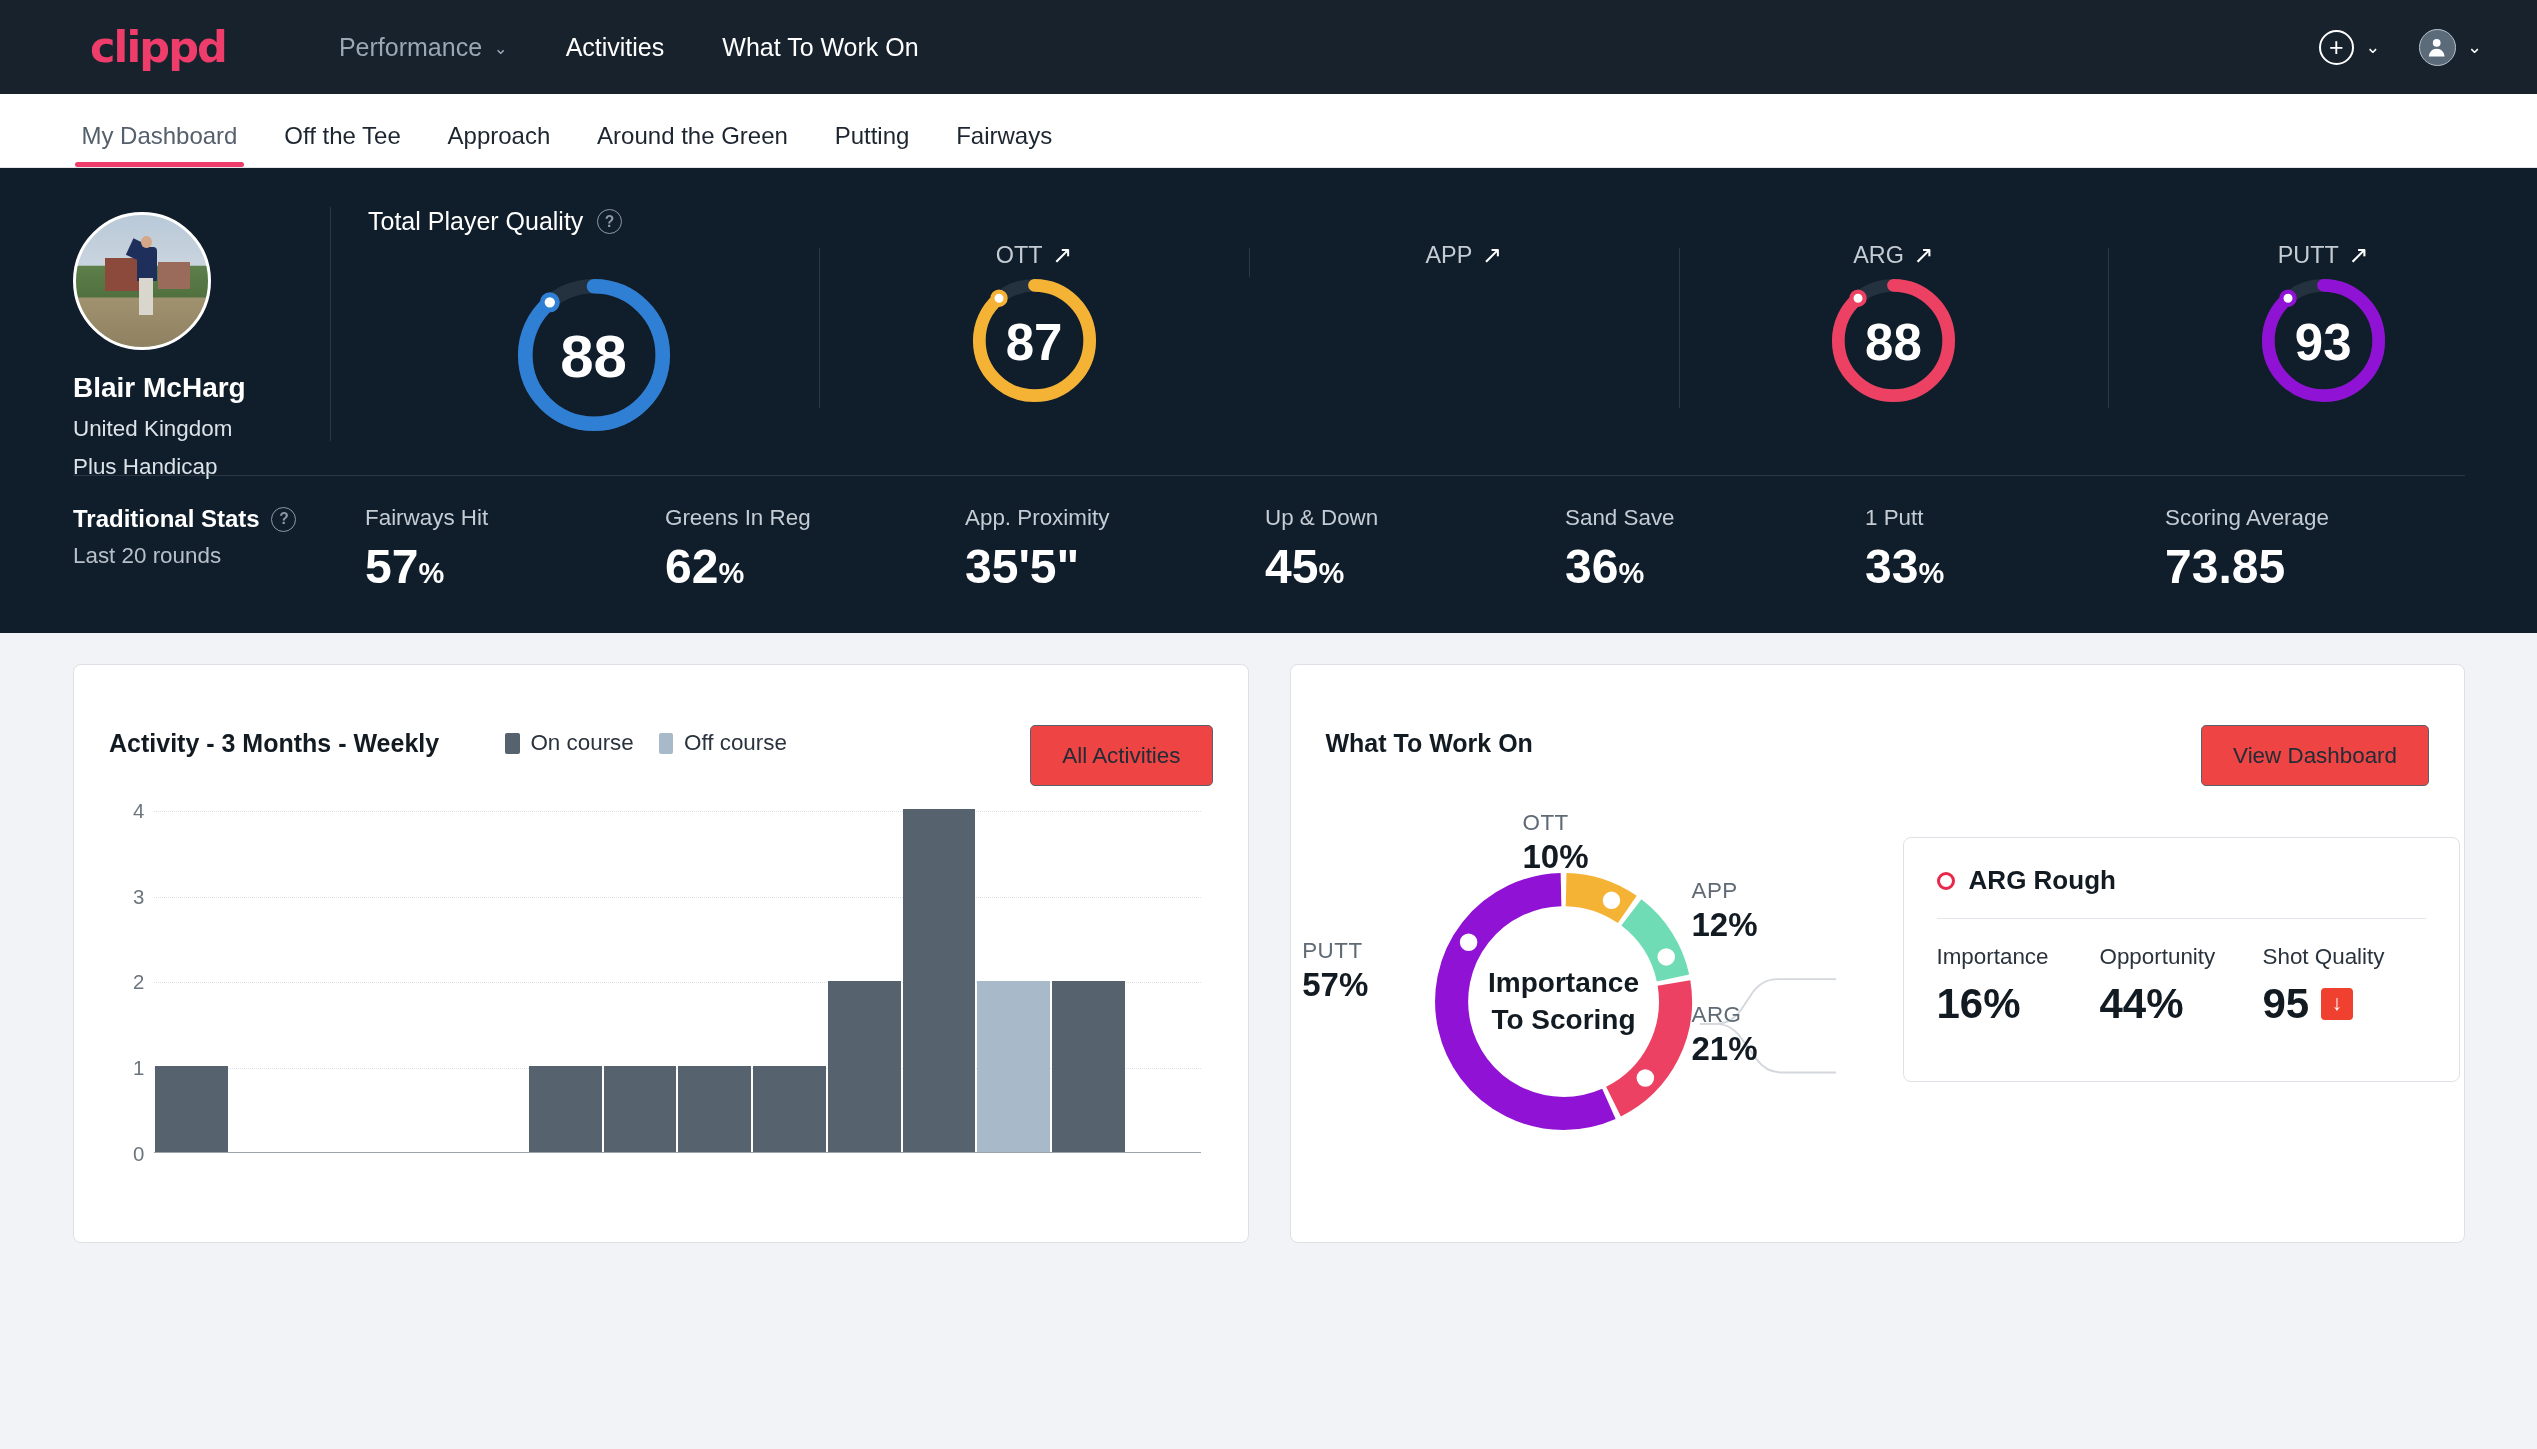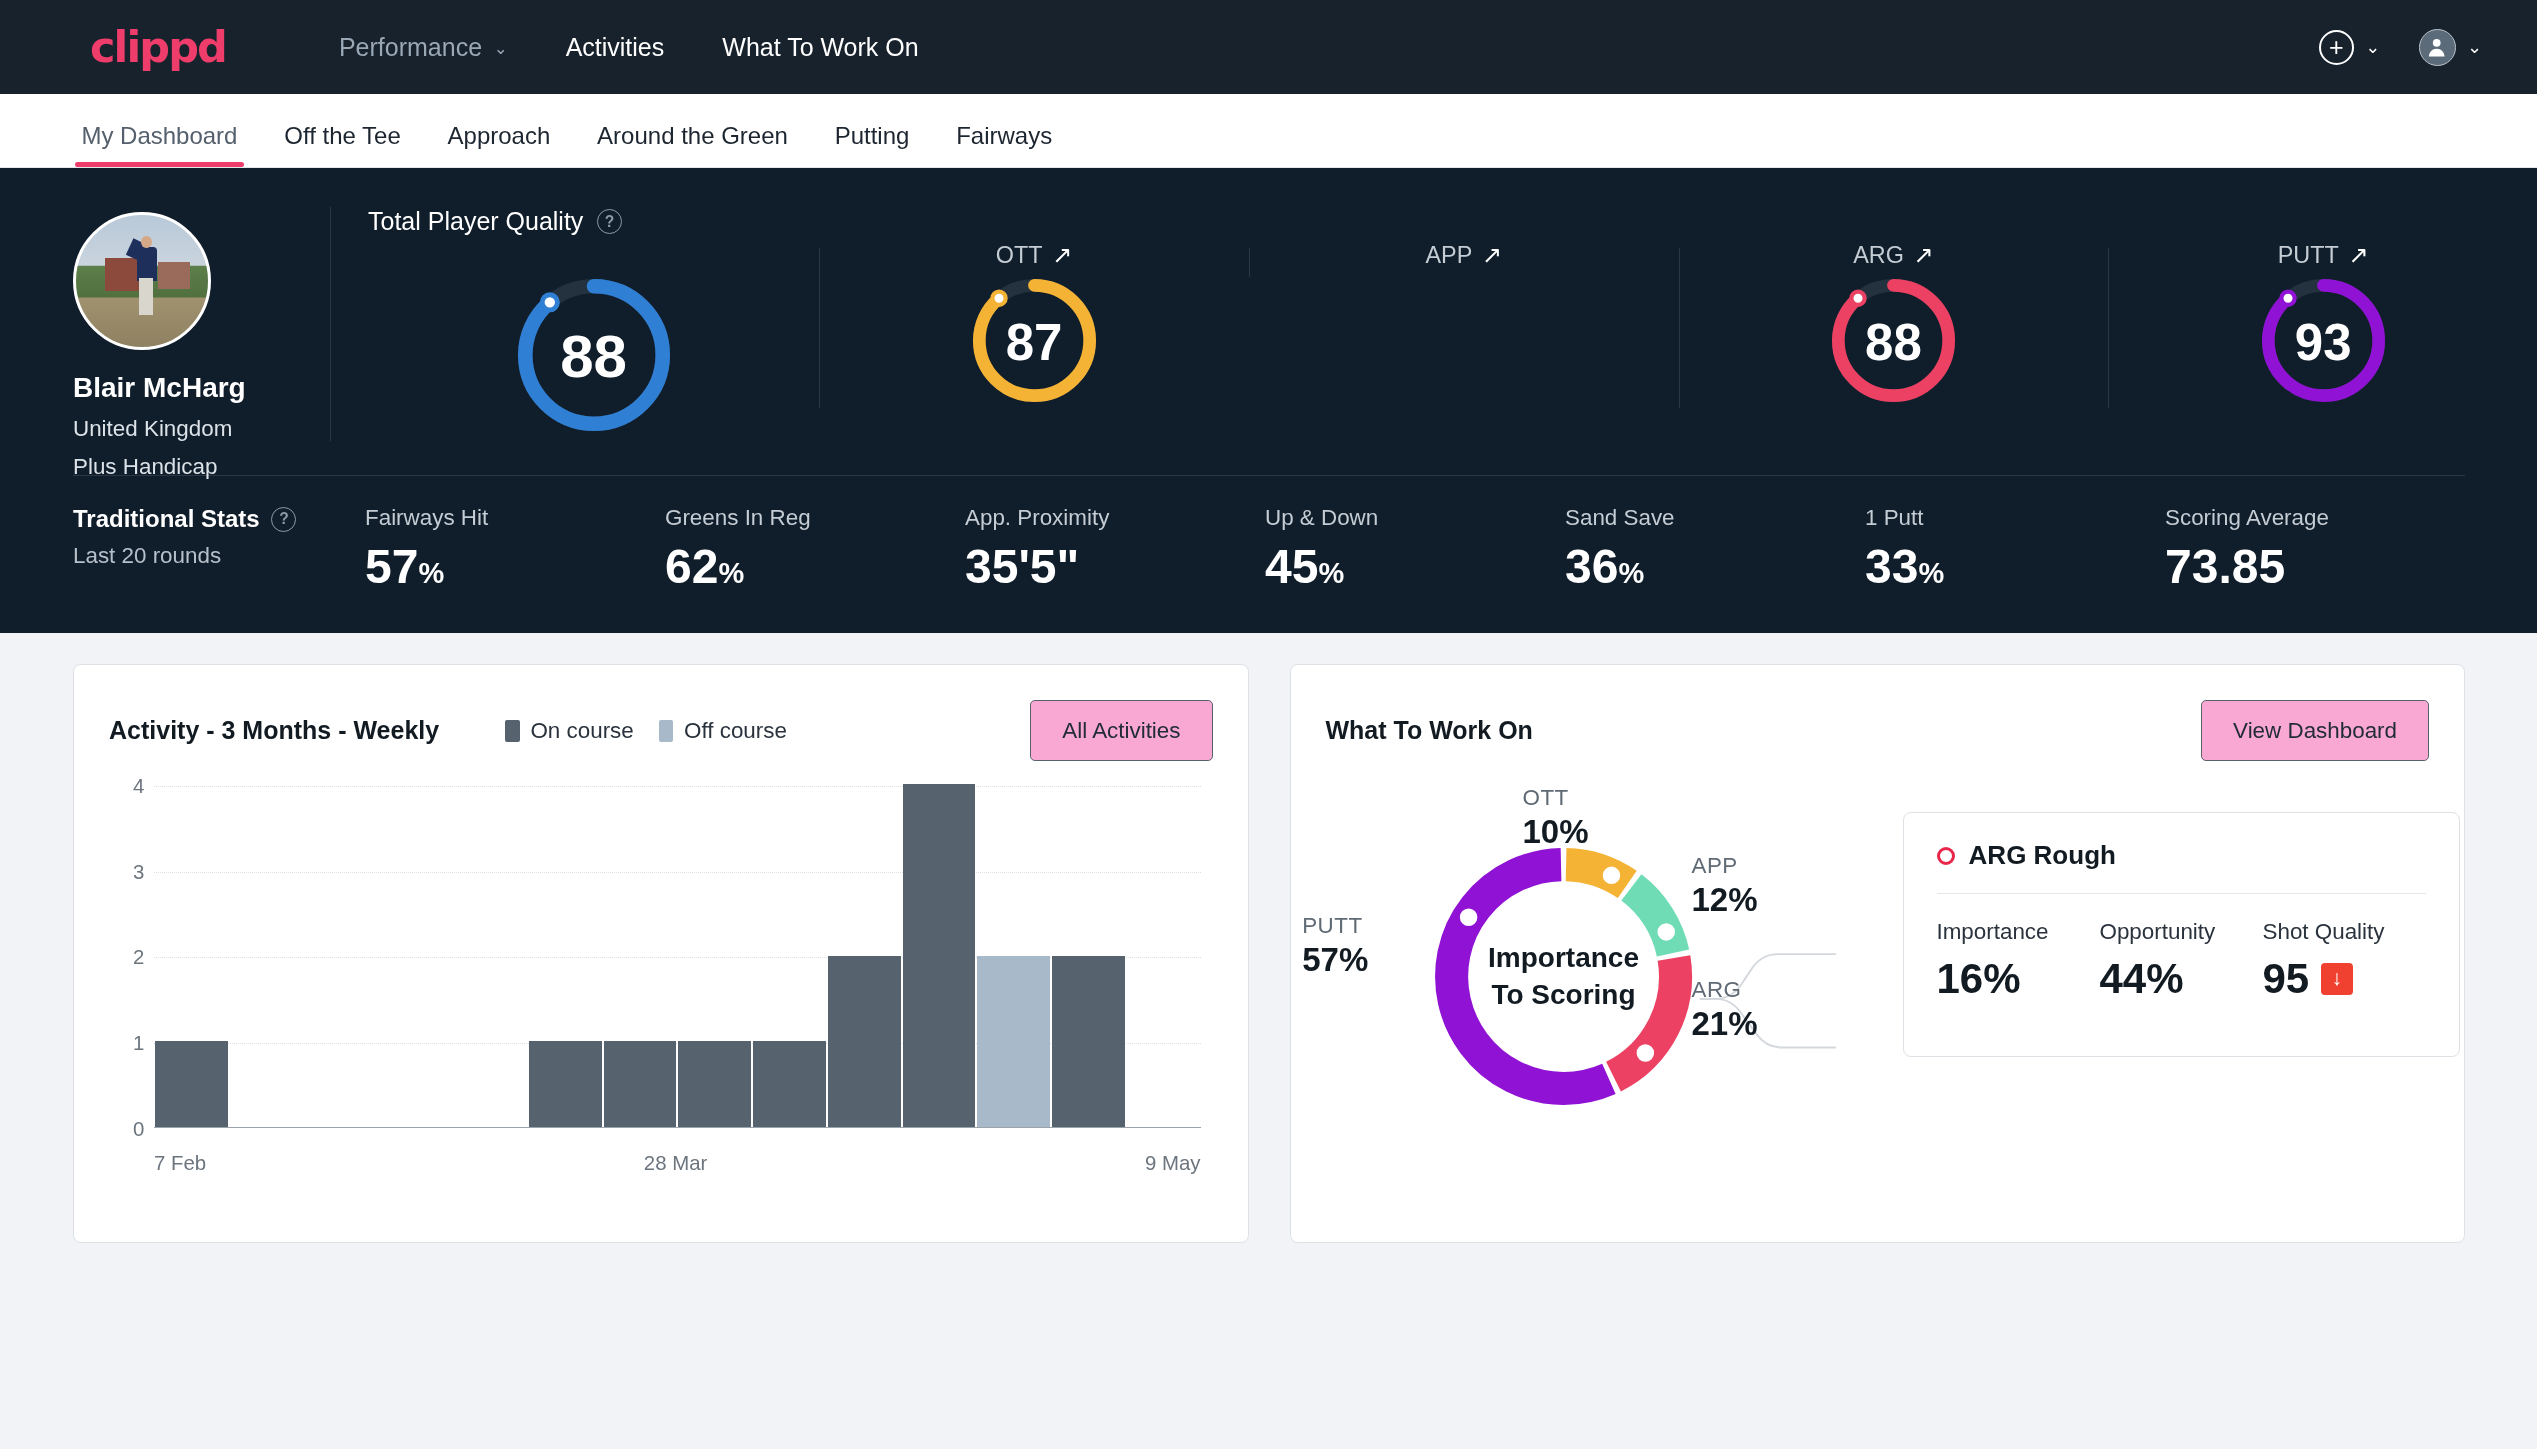--- a/index.html
+++ b/index.html
@@ -140,22 +140,22 @@
   }
   .card-head {
     display:flex; align-items:center; padding: 35px 35px 0 35px;
   }
   .card-title { font-size:25px; color:#121a22; font-weight:bold; }
   .legend { display:flex; align-items:center; gap:25px; margin-left:66px; }
   .leg { display:flex; align-items:center; gap:10.7px; font-size:22.4px; color:#2a333d; }
   .swatch { width:14.6px; height:21.4px; border-radius:1.9px; }
   .btn-outline {
     margin-left:auto; border:1px solid #58616b; border-radius:4.9px;
-    background:#f9a8d4; color:#222c36; font-size:22.4px;
-    padding: 16.6px 31px; cursor:pointer; font-family:"Liberation Sans",sans-serif;
+    background:#ef4444; color:#222c36; font-size:22.4px;
+    padding: 16.6px 31px; cursor:pointer; font-family:"Liberation Sans",sans-serif;margin-top:25px;
   }
 
   
   .chart-wrap { position:relative; margin: 25px 47px 0 47px; height: 389px; }
   .yaxis { position:absolute; left:0; top:0; bottom:47px; width:33px; }
   .ytick {
     position:absolute; right:9.7px; transform:translateY(-50%);
     font-size:20.4px; color:#6c757e;
   }
   .gridline {
@@ -429,25 +429,20 @@
           <div class="bar-slot">
             <div class="bar" style="height: 343px; background: rgb(86, 98, 109);"></div>
           </div>
           <div class="bar-slot">
             <div class="bar" style="height: 171px; background: rgb(168, 185, 202);"></div>
           </div>
           <div class="bar-slot">
             <div class="bar" style="height: 171px; background: rgb(86, 98, 109);"></div>
           </div>
           <div class="bar-slot"></div>
-        </div>
-      <div class="xlabels" id="xlabels">
-          <span>7 Feb</span>
-          <span>28 Mar</span>
-          <span>9 May</span>
         </div>
     </div>
   </div>
 
   <div class="card">
     <div class="card-head">
       <div class="card-title">What To Work On</div>
       <button class="btn-outline">View Dashboard</button>
     </div>
 

